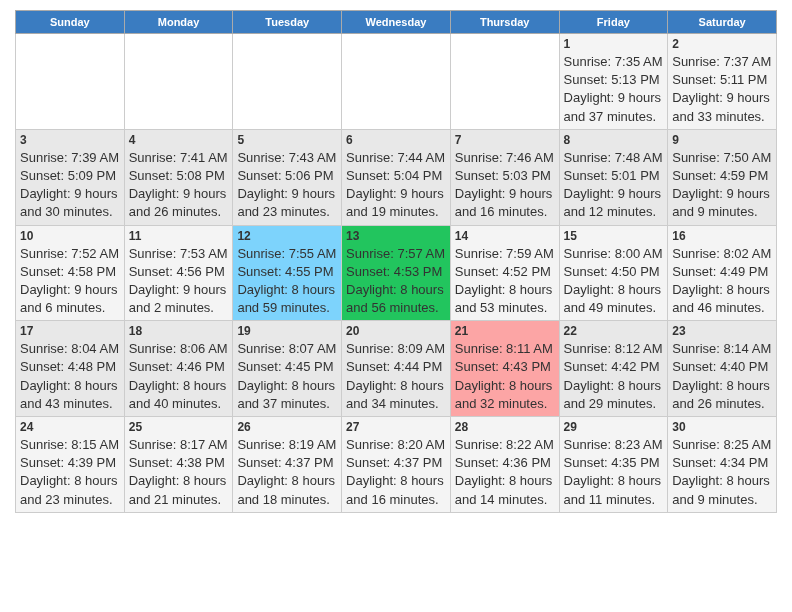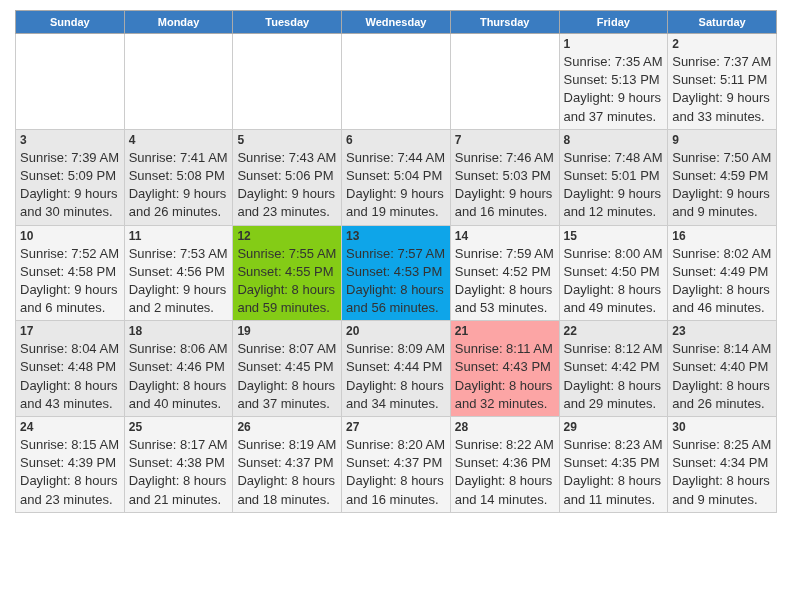--- a/index.html
+++ b/index.html
@@ -109,27 +109,27 @@
             <div class="day-info">Sunrise: 7:52 AM
 Sunset: 4:58 PM
 Daylight: 9 hours and 6 minutes.</div>
           </td>
           <td style="background: rgb(244, 244, 244);">
             <div class="day-num">11</div>
             <div class="day-info">Sunrise: 7:53 AM
 Sunset: 4:56 PM
 Daylight: 9 hours and 2 minutes.</div>
           </td>
-          <td style="background: #84cc16; margin-top: 35px;">
+          <td style="background: #7dd3fc; margin-top: 35px;">
             <div class="day-num">12</div>
             <div class="day-info">Sunrise: 7:55 AM
 Sunset: 4:55 PM
 Daylight: 8 hours and 59 minutes.</div>
           </td>
-          <td style="background: #0ea5e9;">
+          <td style="background: #22c55e;">
             <div class="day-num">13</div>
             <div class="day-info">Sunrise: 7:57 AM
 Sunset: 4:53 PM
 Daylight: 8 hours and 56 minutes.</div>
           </td>
           <td style="background: rgb(244, 244, 244);">
             <div class="day-num">14</div>
             <div class="day-info">Sunrise: 7:59 AM
 Sunset: 4:52 PM
 Daylight: 8 hours and 53 minutes.</div>

